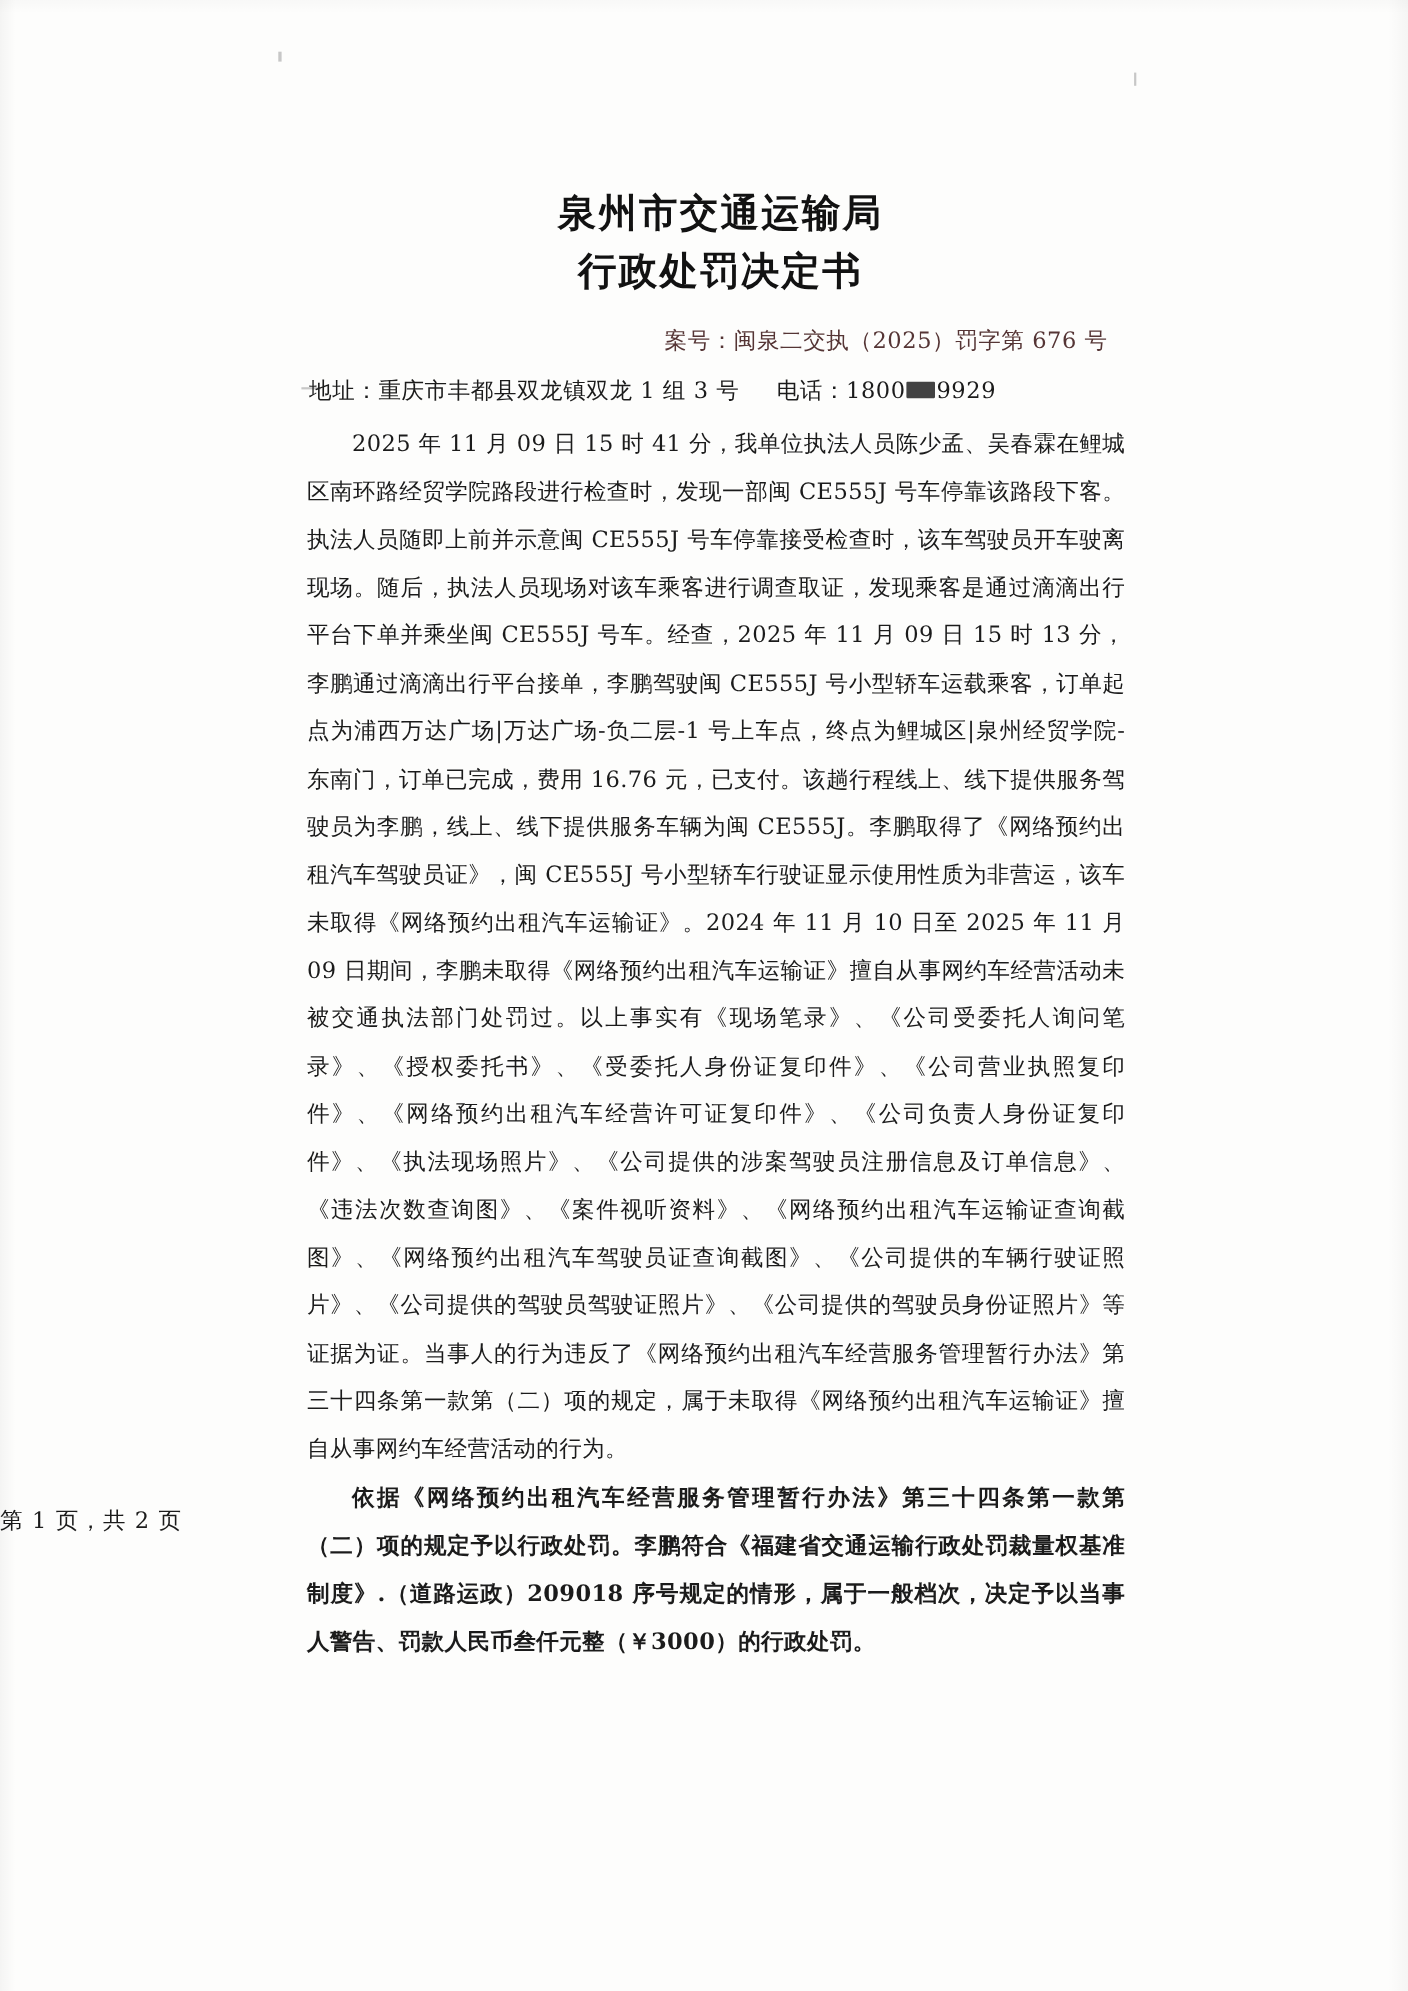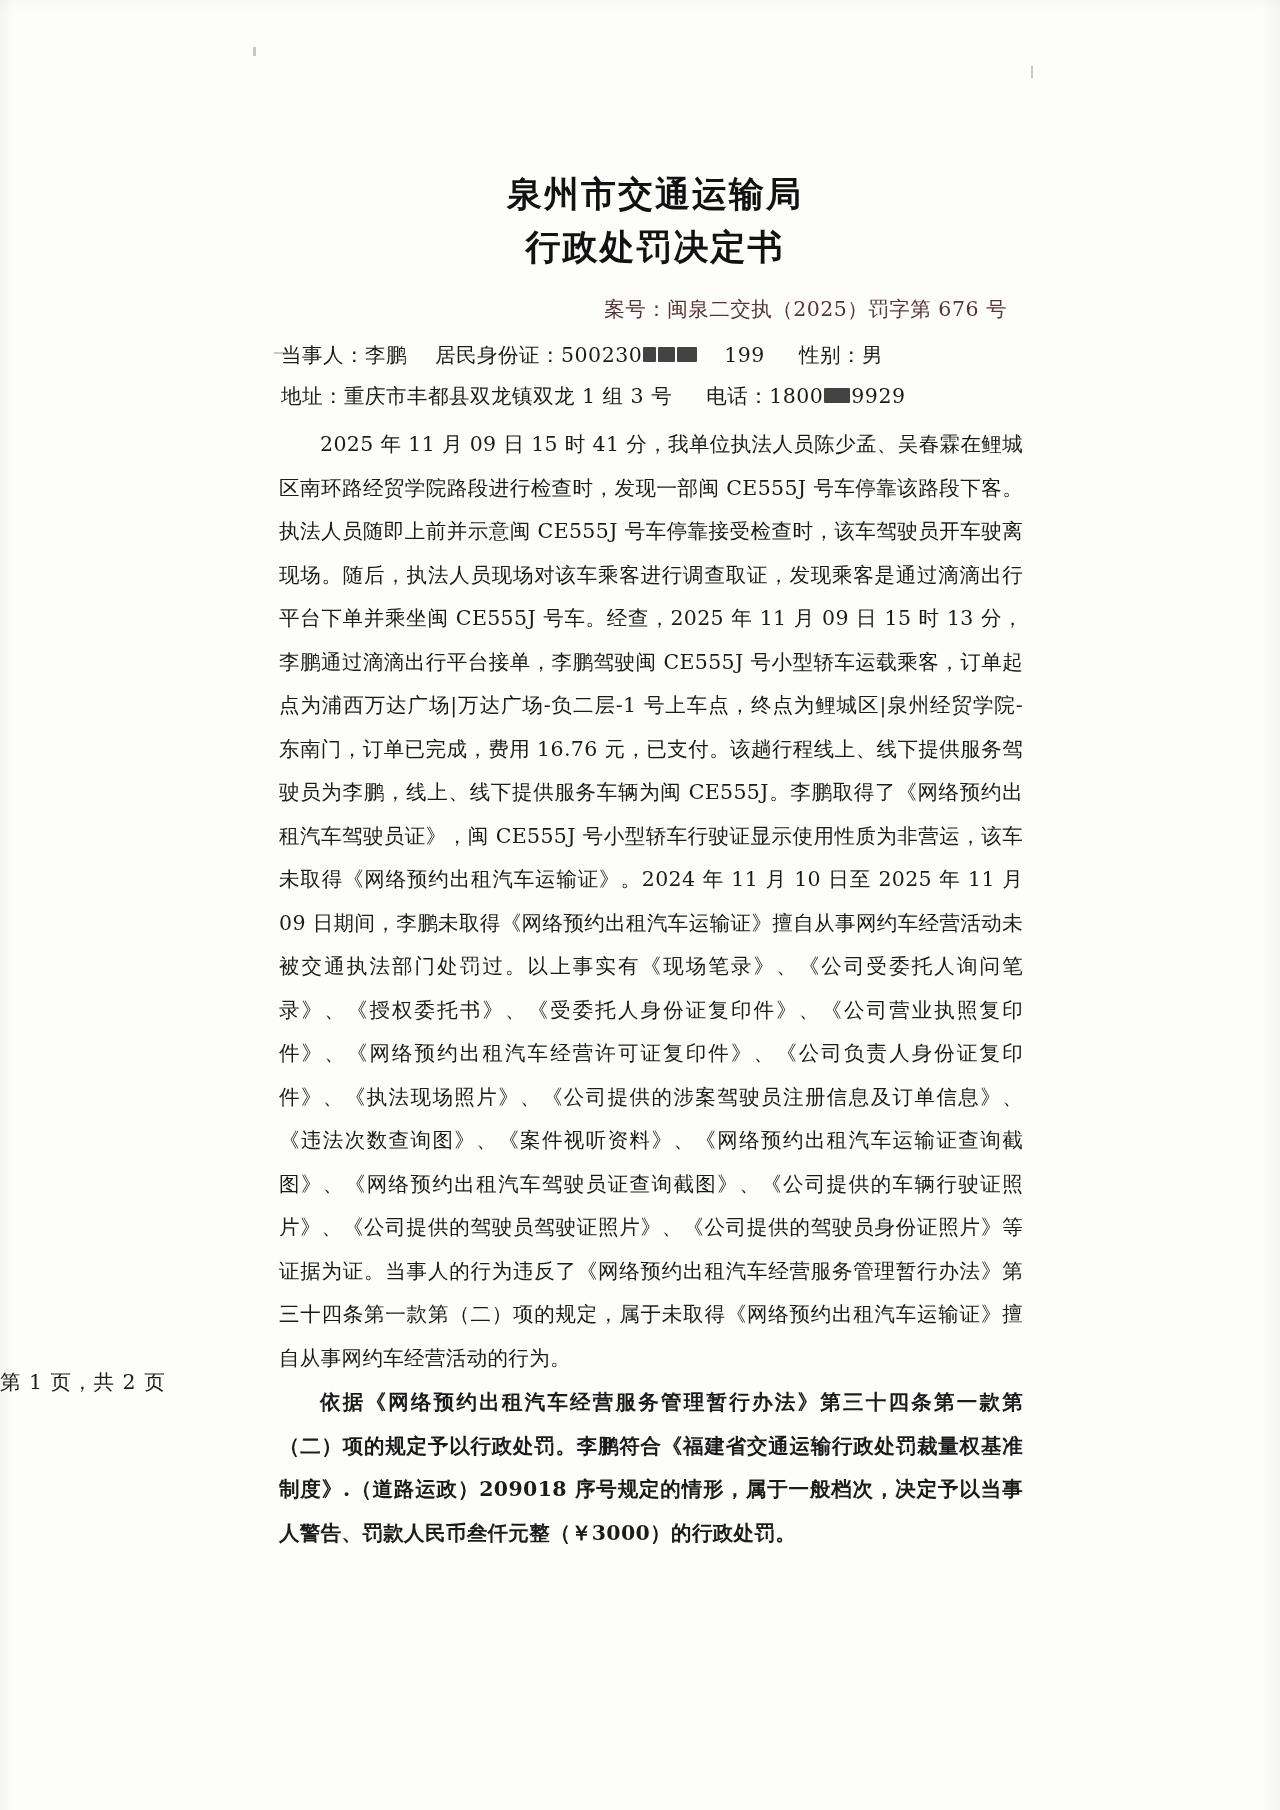--- a/index.html
+++ b/index.html
@@ -142,35 +142,20 @@
 
   <div class="title-block">
     <div class="title-line">泉州市交通运输局</div>
     <div class="title-line">行政处罚决定书</div>
   </div>
 
   <div class="case-no">案号：闽泉二交执（2025）罚字第 676 号</div>
 
   <div class="party-block">
     <div class="party-row">
-      <span>当事人：</span>
-      <span>李鹏</span>
-      <span class="gap-1"></span>
-      <span>居民身份证：</span>
-      <span>500230</span>
-      <span class="redact w1"></span>
-      <span class="redact w3"></span>
-      <span class="redact w2"></span>
-      <span class="gap-3"></span>
-      <span>199</span>
-      <span class="gap-2"></span>
-      <span>性别：</span>
-      <span>男</span>
-    </div>
-    <div class="party-row">
       <span>地址：</span>
       <span>重庆市丰都县双龙镇双龙 1 组 3 号</span>
       <span class="gap-2"></span>
       <span>电话：</span>
       <span>1800</span>
       <span class="redact w4"></span>
       <span>9929</span>
     </div>
   </div>
 

